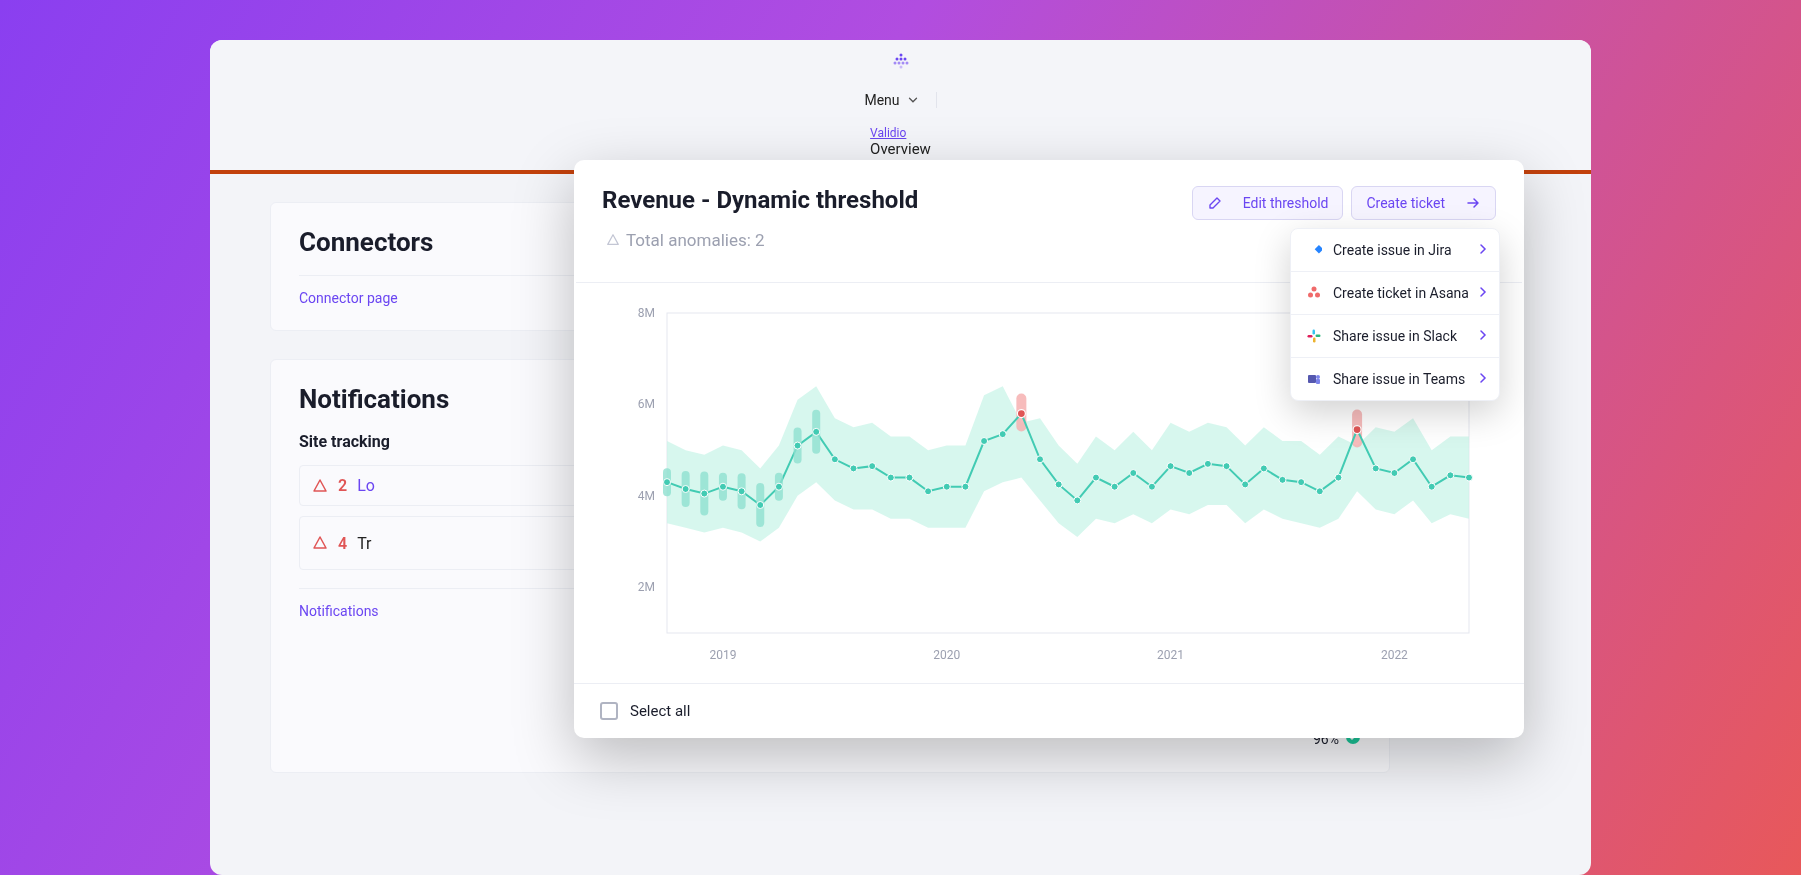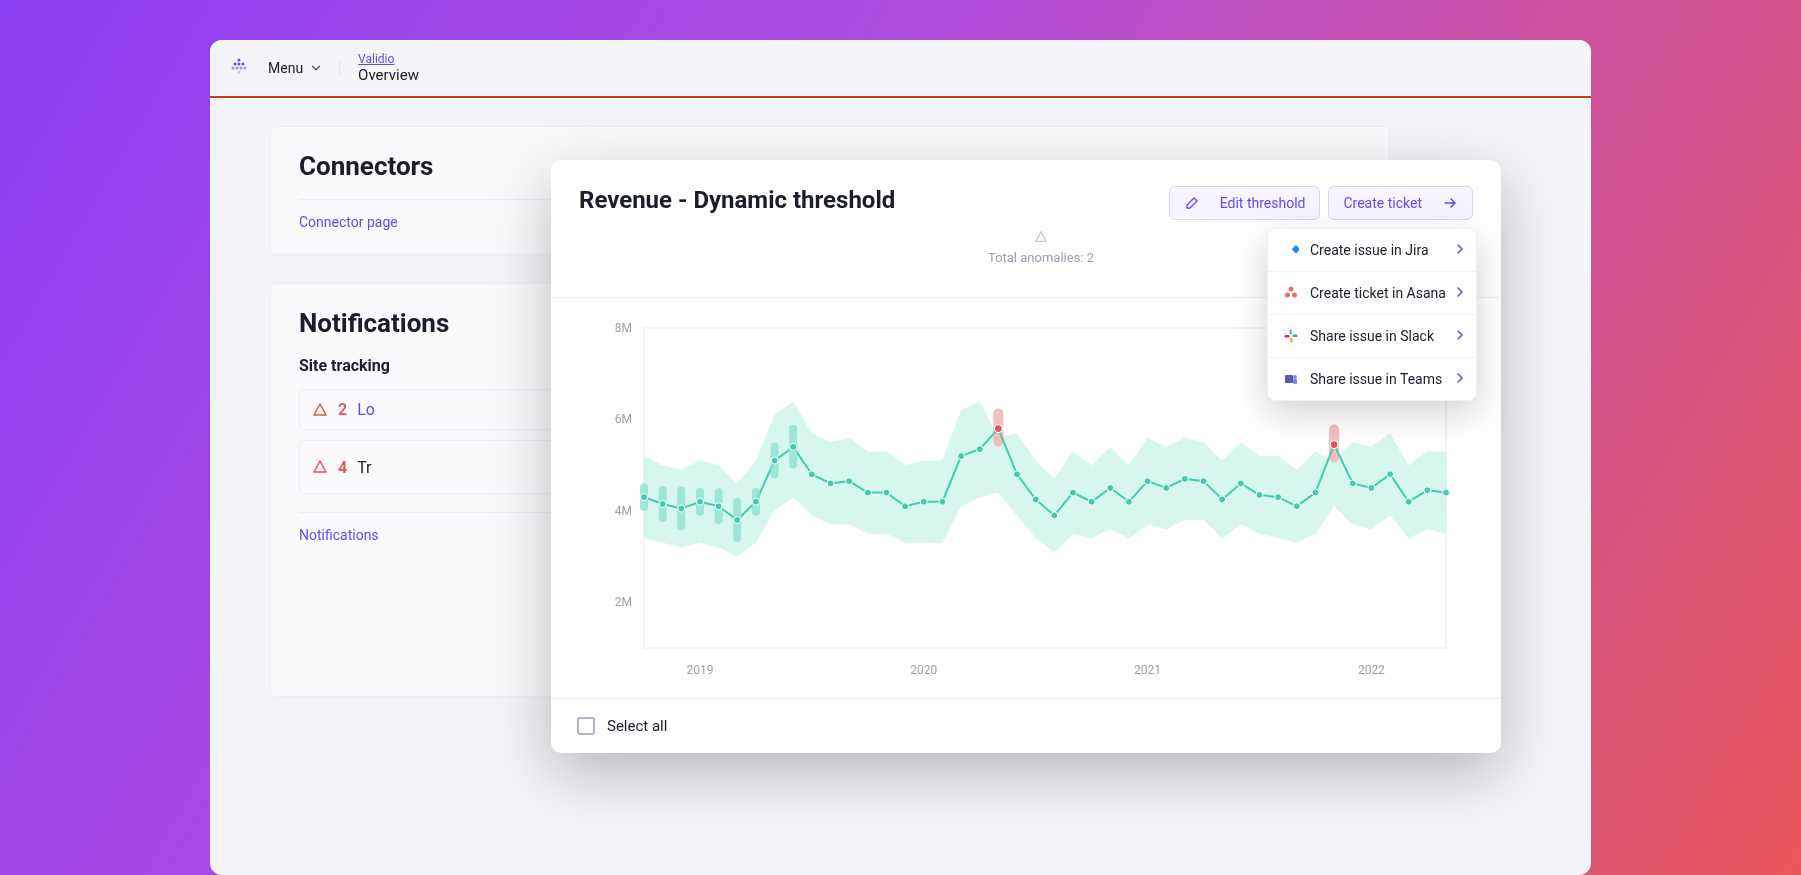--- a/index.html
+++ b/index.html
@@ -16,23 +16,24 @@
     border-radius: 12px;
     width: 100%;
     height: 100%;
     position: relative;
     overflow: hidden;
   }
   .app-header {
     display: flex;
     align-items: center;
     padding: 12px 18px;
-    border-bottom: 2px solid #c2410c;
+    border-bottom: 4px solid #c2410c;
     gap: 18px;
     background: #f4f5f9;
+    flex-direction: column;
   }
   .logo-dots {
     width: 22px; height: 22px;
     display: flex; align-items: center; justify-content: center;
   }
   .logo-dots svg { display: block; }
   .menu-btn {
     display: flex; align-items: center; gap: 6px;
     font-size: 14px; color: #222; cursor: pointer;
     padding-right: 16px;
@@ -61,38 +62,37 @@
   .bg-row-left { display: flex; align-items: center; gap: 10px; }
   .alert-triad { color: #e05555; display: inline-flex; align-items: center; }
   .bg-row-percent { font-size: 14px; color: #1a1d2b; display: flex; align-items: center; gap: 6px; }
   .check-badge { color: #1bc79a; }
   .bar-red { width: 10px; background: #e05555; display: inline-block; border-radius: 2px; }
 
   
   .modal {
     position: absolute;
     top: 120px;
-    left: 341px;
+    left: 364px;
     width: 950px;
     background: #fff;
     border-radius: 10px;
     box-shadow: 0 20px 60px rgba(0,0,0,0.25);
     overflow: visible;
     z-index: 20;
   }
   .modal-header {
     display: flex; justify-content: space-between; align-items: flex-start;
     padding: 26px 28px 0 28px;
   }
   .modal-title { font-size: 24px; font-weight: 700; color: #1a1d2b; }
   .modal-sub {
-    font-size: 13px; color: #9ca0b0; margin: 10px 0 16px 30px;
+    font-size: 17px; color: #9ca0b0; margin: 10px 0 16px 30px;
     display: flex; align-items: center; gap: 6px;
     padding-bottom: 16px;
-    flex-direction: column;
   }
   .modal-sub-wrap { border-bottom: 1px solid #eceef4; margin: 0 2px; }
   .modal-buttons { display: flex; gap: 8px; position: relative;}
   .btn {
     border: 1px solid #d9d6f3;
     background: #f6f4ff;
     color: #6b46f2;
     border-radius: 6px;
     padding: 8px 14px;
     font-size: 14px;

